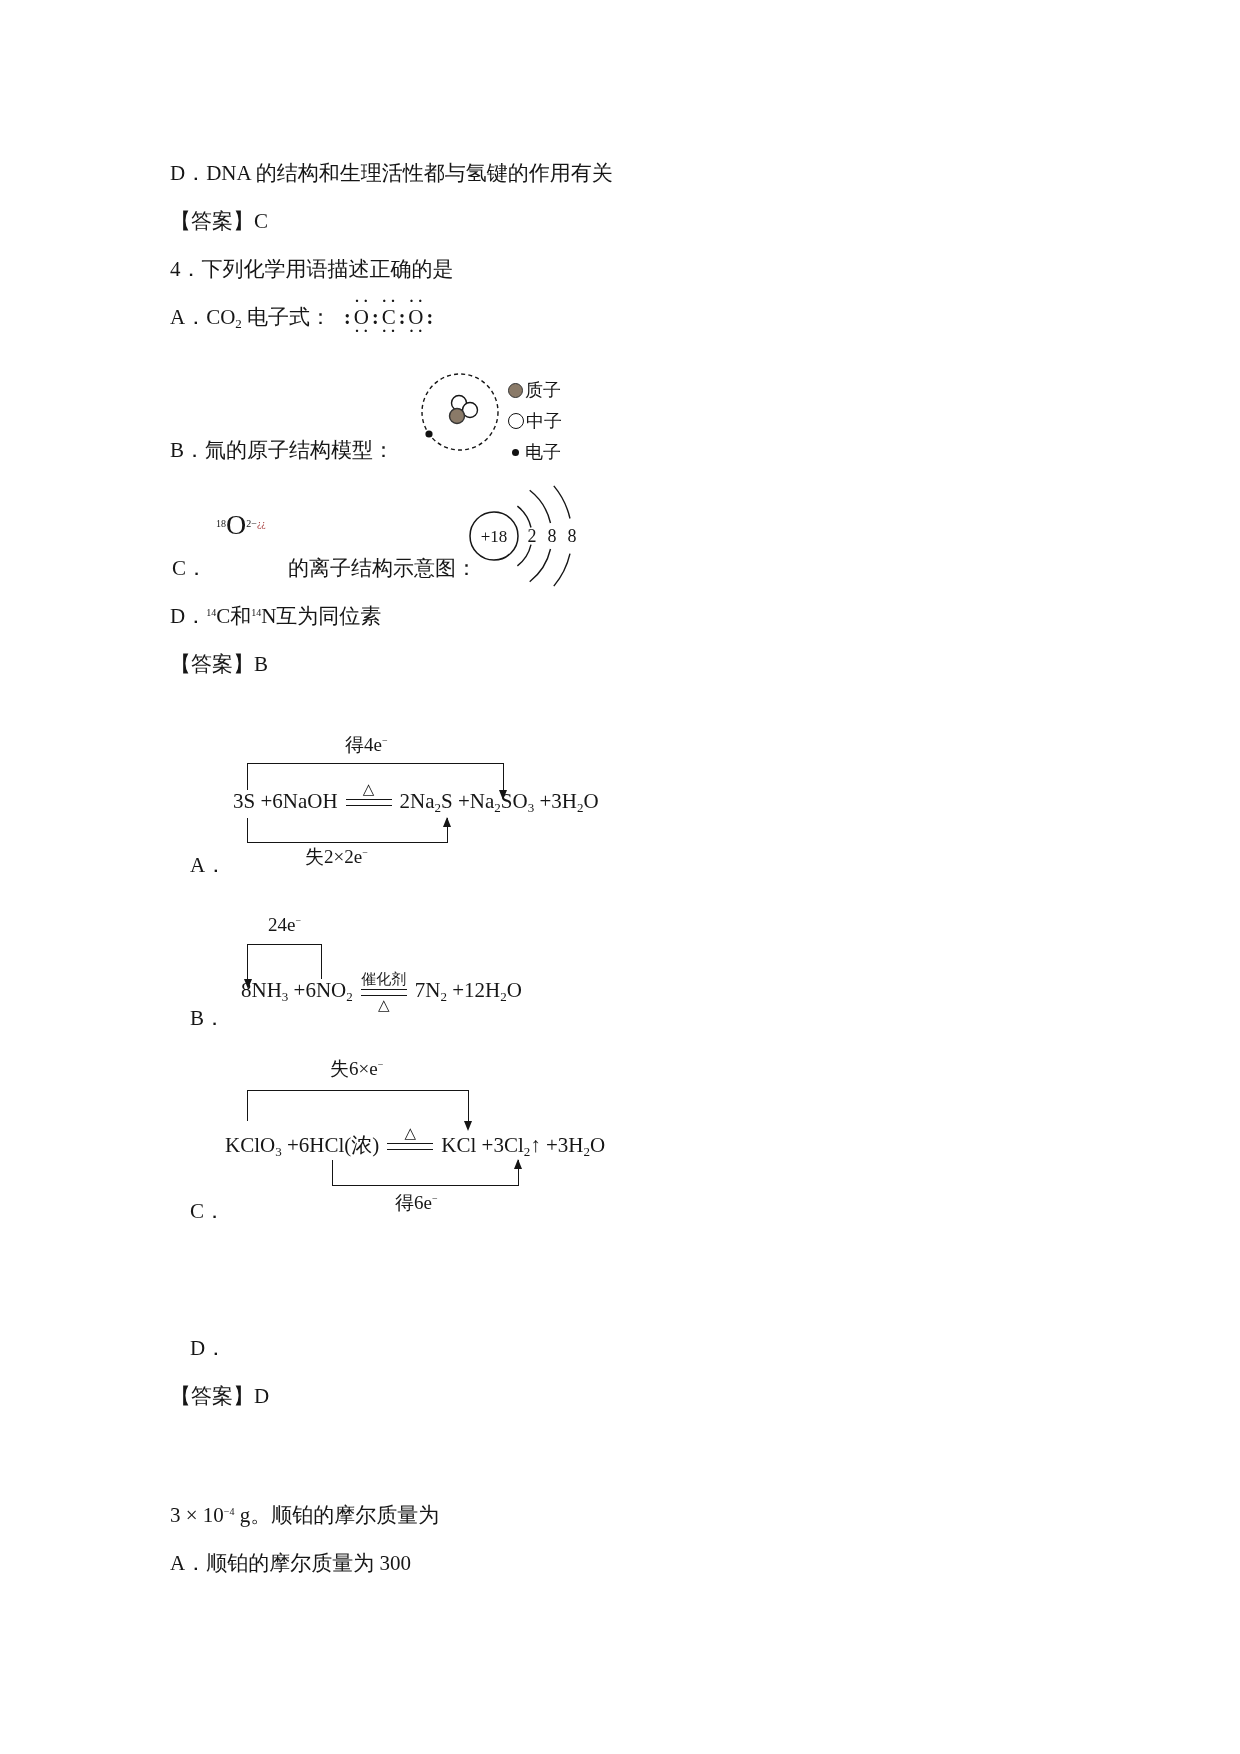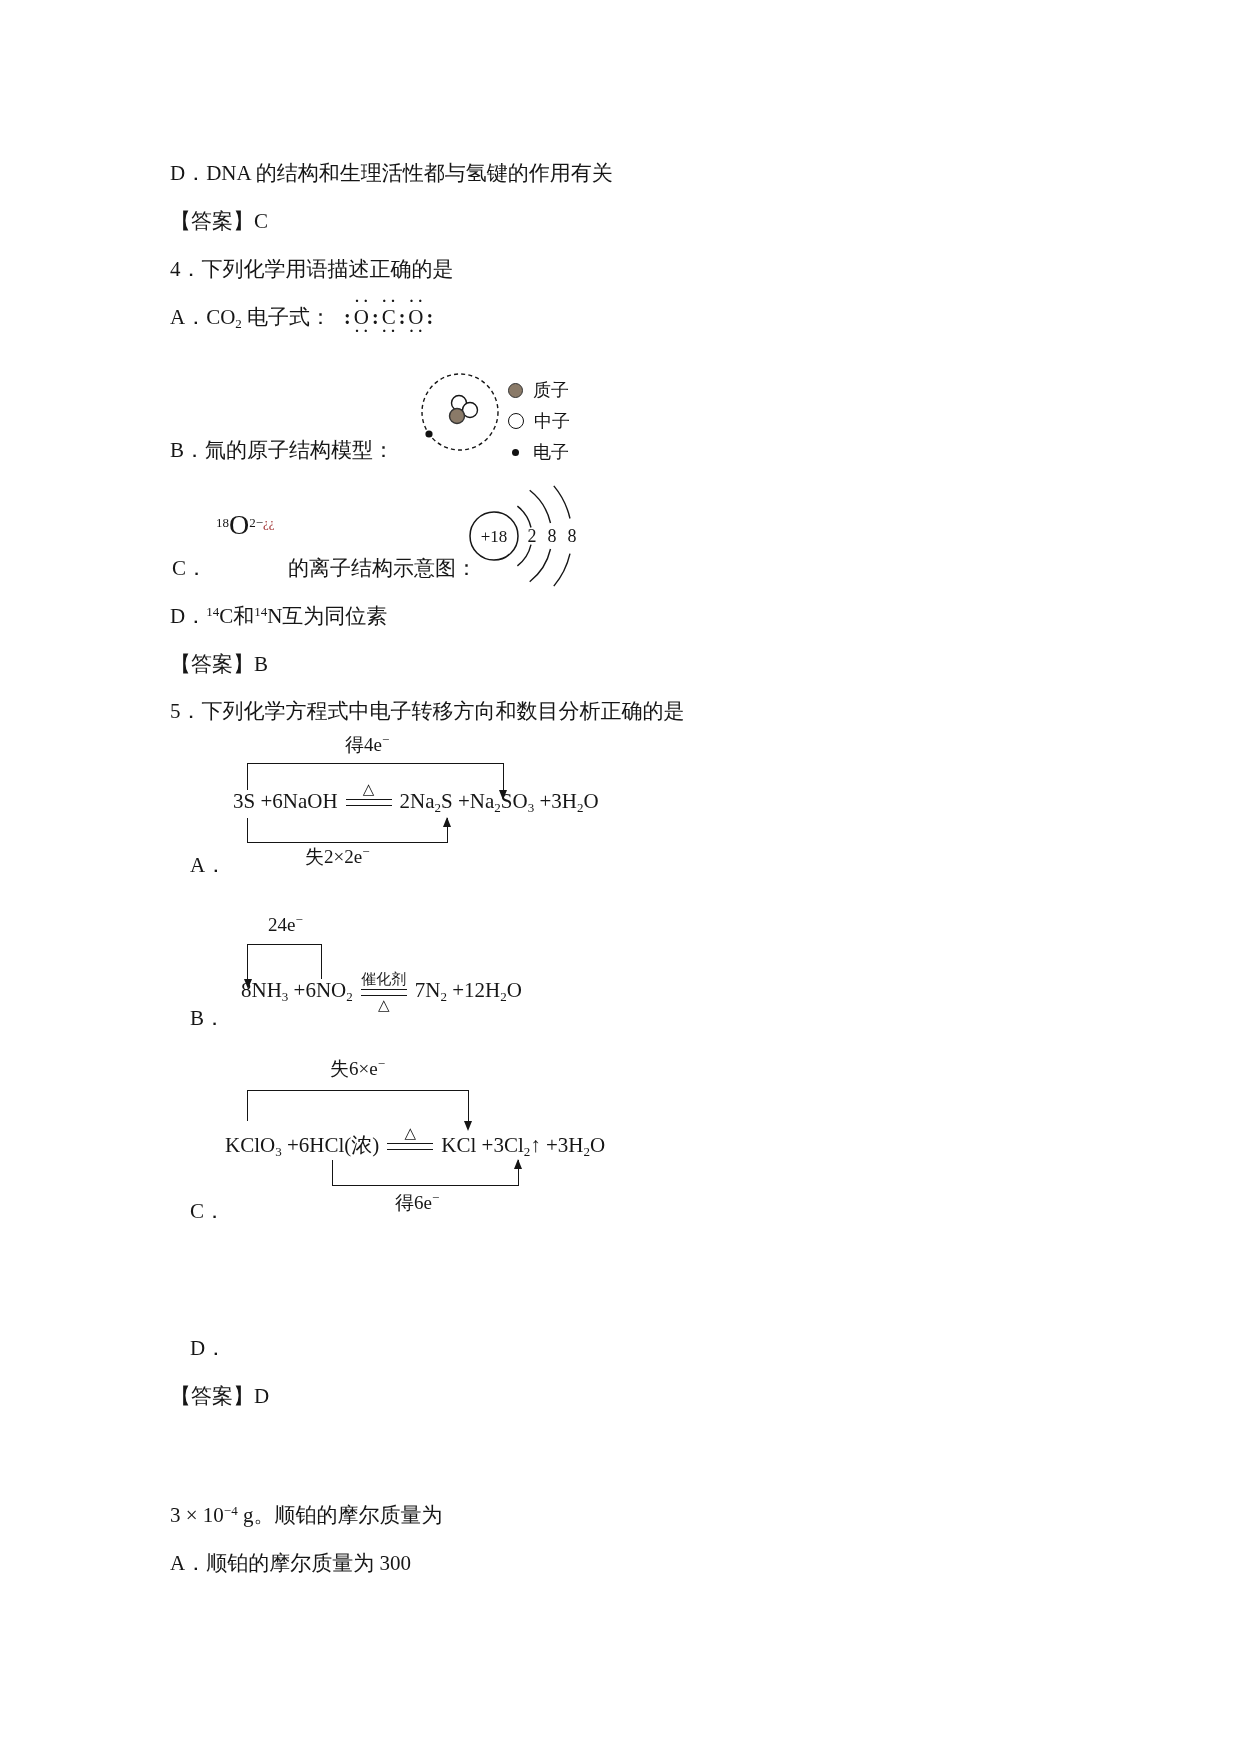--- a/index.html
+++ b/index.html
@@ -1,33 +1,33 @@
 <!DOCTYPE html>
 <html><head>
 <meta charset="utf-8">
 <style>
   html,body{margin:0;padding:0;background:#ffffff;}
   .page{position:relative;width:1200px;height:1754px;background:#fff;overflow:hidden;
         font-family:"Liberation Serif","DejaVu Serif",serif;color:#161616;}
   .line{position:absolute;font-size:21px;white-space:nowrap;line-height:26px;}
   sub{font-size:13px;vertical-align:-4px;line-height:0;}
-  sup{font-size:13px;vertical-align:7px;line-height:0;}
+  sup{font-size:10px;vertical-align:7px;line-height:0;}
   .red{color:#9e2b2b;}
   .big{font-size:28px;}
   .par{font-size:25px;vertical-align:-3px;}
   .lowered{position:relative;top:10px;display:inline-block;}
   
   .lw{display:inline-flex;align-items:center;margin-left:10px;}
   .lw .colon{font-size:20px;font-weight:600;padding:0 3px;}
   .lw .atomcol{display:inline-flex;flex-direction:column;align-items:center;}
   .lw .d{font-size:15px;font-weight:700;height:8px;line-height:7px;letter-spacing:0;}
   .lw .sym{font-size:21px;line-height:22px;}
   
   .legend{position:absolute;display:flex;flex-direction:column;gap:7px;font-size:18px;}
-  .legrow{display:flex;align-items:center;gap:10px;}
+  .legrow{display:flex;align-items:center;gap:2px;}
   .ic-proton{width:13px;height:13px;border-radius:50%;background:#8a7a68;border:1.3px solid #333;}
   .ic-neutron{width:14px;height:14px;border-radius:50%;background:#fff;border:1.5px solid #111;}
   .ic-electron{width:7px;height:7px;border-radius:50%;background:#111;margin:4px;}
   
   .eqblock{position:absolute;}
   .eqrow{position:absolute;white-space:nowrap;font-size:21px;line-height:26px;}
   .elabel{position:absolute;font-size:19px;white-space:nowrap;line-height:22px;}
   .brk{position:absolute;border:0 solid #151515;}
   .brk.top{border-top-width:1.7px;border-left-width:1.7px;border-right-width:1.7px;}
   .brk.bottom{border-bottom-width:1.7px;border-left-width:1.7px;border-right-width:1.7px;}
@@ -116,21 +116,20 @@
     <path d="M89.8 1.9 A78 78 0 0 1 106 34.5" fill="none" stroke="#161616" stroke-width="1.4"></path>
     <path d="M106 69.6 A78 78 0 0 1 89.8 102.1" fill="none" stroke="#161616" stroke-width="1.4"></path>
     <text x="68" y="58" font-size="18" text-anchor="middle">2</text>
     <text x="88" y="58" font-size="18" text-anchor="middle">8</text>
     <text x="108" y="58" font-size="18" text-anchor="middle">8</text>
   </svg>
 
   <div class="line" style="left:170px;top:603px;"><span>D．</span><sup>14</sup><span>C和</span><sup>14</sup><span>N互为同位素</span></div>
   <div class="line" style="left:170px;top:651px;">【答案】B</div>
 
-  <div class="line" style="left:170px;top:698px;">5．下列化学方程式中电子转移方向和数目分析正确的是</div>
 
   <div class="eqblock" style="left:185px;top:730px;width:440px;height:150px;">
     <div class="elabel" style="left:160px;top:4px;"><span>得4e</span><sup>−</sup></div>
     <div class="brk top" style="left:62px;top:33px;width:255px;height:26px;">
       <span class="ah down" style="right:-3.9px;bottom:-10px;"></span>
     </div>
     <div class="eqrow" style="left:48px;top:58px;">
       <span><span>3S +6NaOH</span></span><span class="cond raise">
           <span class="above">△</span>
           <span class="dline"></span>

